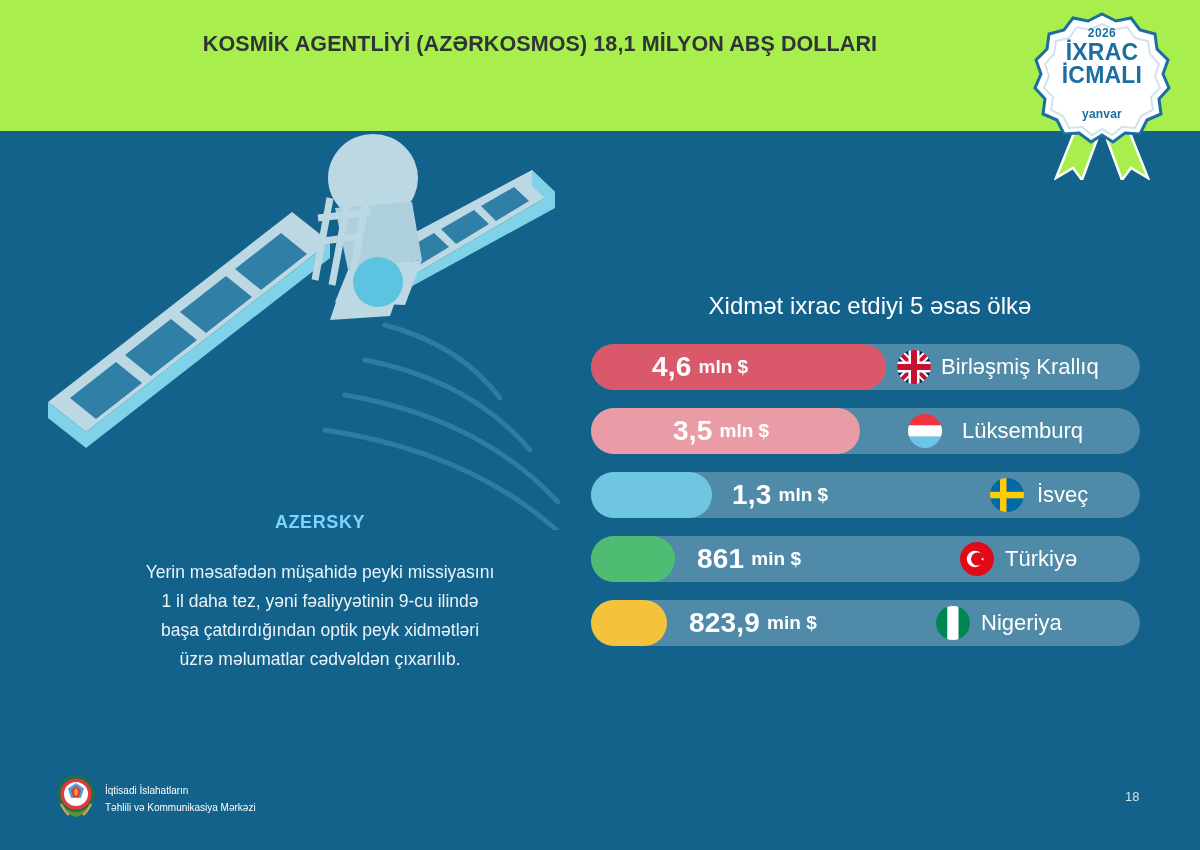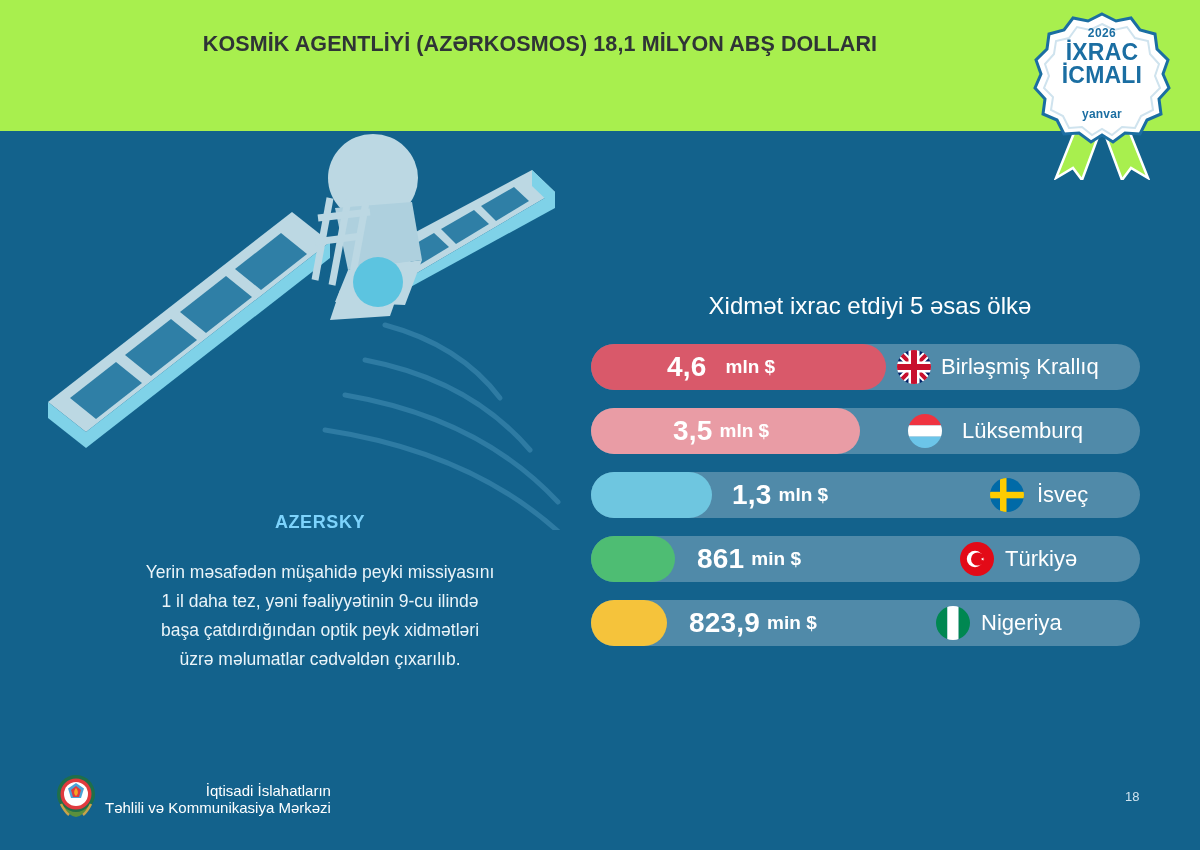--- a/index.html
+++ b/index.html
@@ -86,21 +86,21 @@
   .country{
     position:absolute; top:0; height:46px;
     display:flex; align-items:center;
     color:#ffffff; font-size:22px; white-space:nowrap;
   }
 
   
   .footer-logo{ position:absolute; left:55px; top:774px; width:42px; height:46px; }
   .footer-text{
     position:absolute; left:105px; top:782px;
-    color:#ffffff; font-size:15px; line-height:17px;text-align:right;
+    color:#ffffff; font-size:10px; line-height:17px;
   }
   .footer-text span{ display:block; }
   .page-num{
     position:absolute; left:1125px; top:789px;
     color:#cfe3ee; font-size:13px;
   }
 </style>
 </head>
 <body>
 
@@ -187,21 +187,21 @@
   <span>üzrə məlumatlar cədvəldən çıxarılıb.</span>
 </div>
 
 <div class="chart-title">Xidmət ixrac etdiyi 5 əsas ölkə</div>
 
 <div class="bars">
 
   <div class="bar-row">
     <div class="bar-track"></div>
     <div class="bar-fill" style="width:295px;background:#d9596a;"></div>
-    <div class="bar-value" style="left:76px;gap:12px;">
+    <div class="bar-value" style="left:61px;">
       <span class="num">4,6</span>
       <span class="unit">mln $</span>
     </div>
     <div class="flag" style="left:306px;">
       <svg width="34" height="34" viewBox="0 0 34 34">
         <rect width="34" height="34" fill="#012169"></rect>
         <path d="M0 0 L34 34 M34 0 L0 34" stroke="#ffffff" stroke-width="8"></path>
         <path d="M0 0 L34 34 M34 0 L0 34" stroke="#C8102E" stroke-width="4"></path>
         <path d="M17 0 V34 M0 17 H34" stroke="#ffffff" stroke-width="11"></path>
         <path d="M17 0 V34 M0 17 H34" stroke="#C8102E" stroke-width="6"></path>

